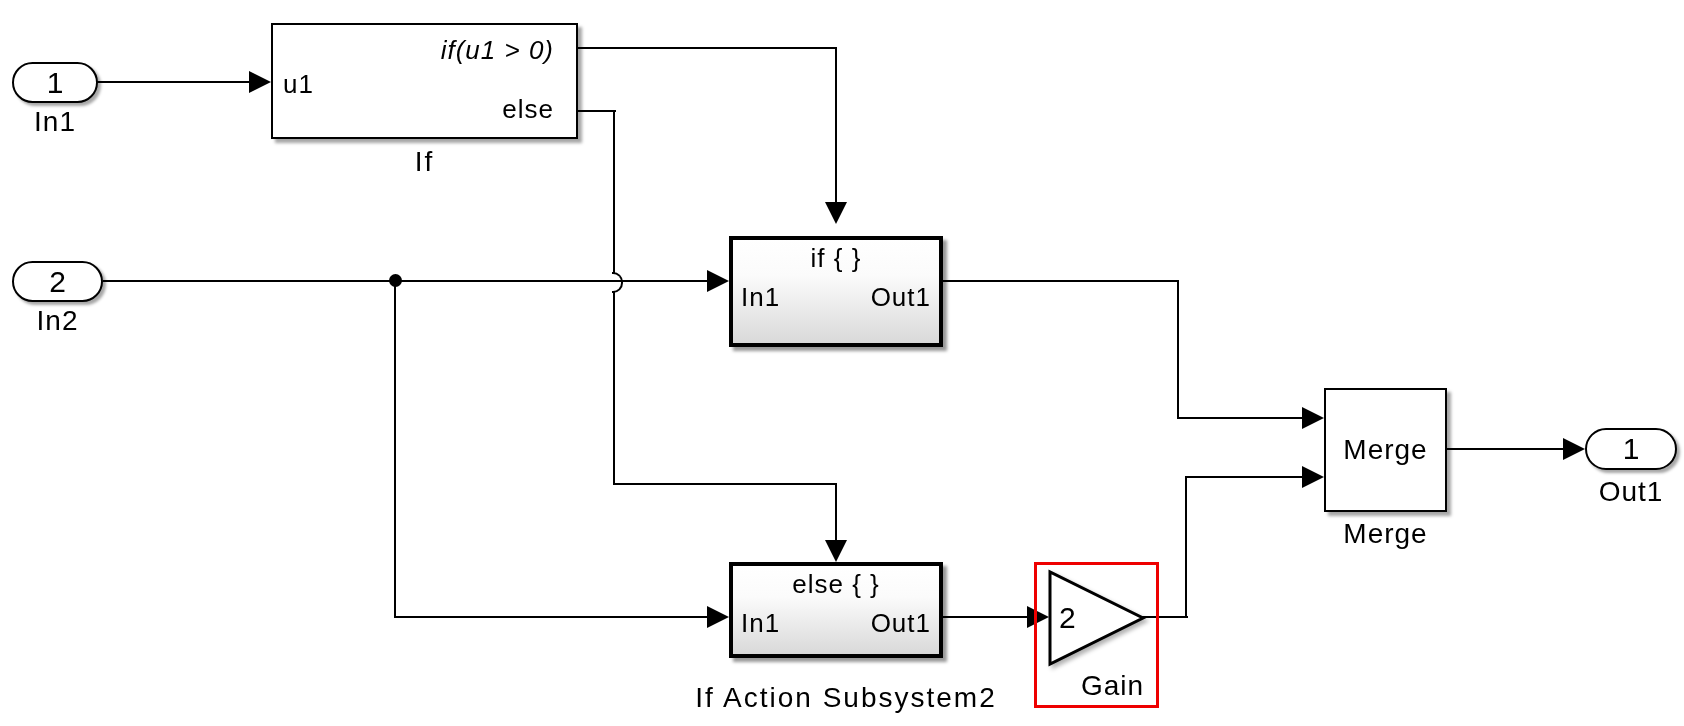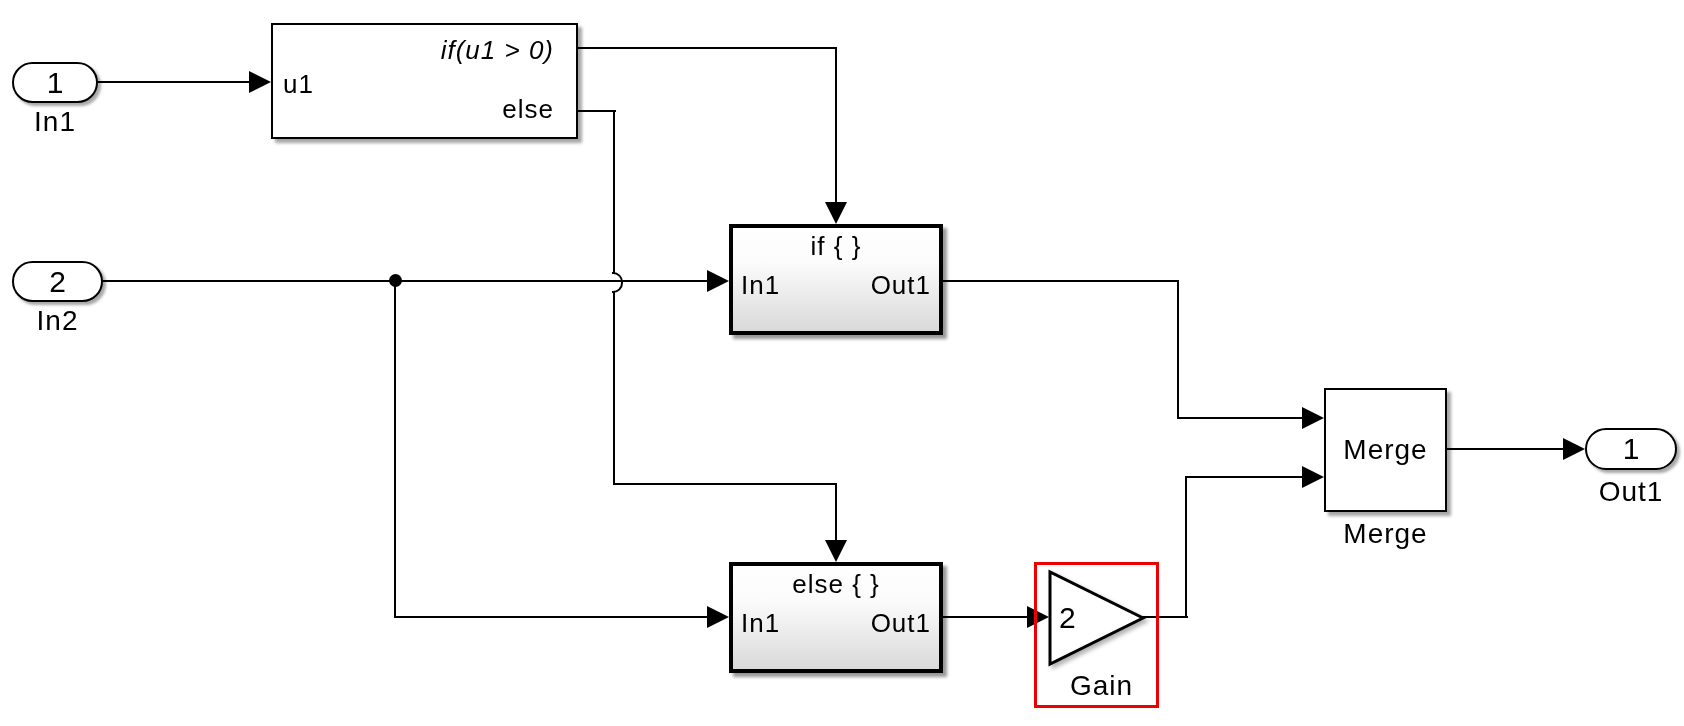--- a/index.html
+++ b/index.html
@@ -40,21 +40,21 @@
   .subsys .pout{position:absolute;right:8px;top:42px;}
   .blabel{position:absolute;font-size:28px;text-align:center;letter-spacing:2px;}
   .merge{
     position:absolute;box-sizing:border-box;border:2px solid #000;background:#fff;
     box-shadow:4px 4px 3px rgba(0,0,0,0.35);
     display:flex;align-items:center;justify-content:center;font-size:28px;letter-spacing:1px;
   }
   .gain-sel{position:absolute;box-sizing:border-box;border:3px solid #ee0000;background:transparent;}
   .gain-svg{position:absolute;left:0;top:0;filter:drop-shadow(3px 3px 2px rgba(0,0,0,0.3));}
   .gain-val{position:absolute;left:22px;top:36px;font-size:30px;}
-  .gain-lab{position:absolute;left:5px;bottom:3px;width:100%;text-align:center;font-size:28px;letter-spacing:1px;margin-top:8px;}
+  .gain-lab{position:absolute;left:16px;bottom:3px;width:100%;text-align:center;font-size:28px;letter-spacing:1px;margin-top:8px;}
   .ifb-u1{position:absolute;left:10px;top:44px;}
   .ifb-if{position:absolute;right:22px;top:10px;font-style:italic;}
   .ifb-else{position:absolute;right:22px;bottom:12px;}
 </style>
 </head>
 <body>
 
 <div class="canvas">
 
   <div class="h" style="left:97px;top:81px;width:154px"></div>
@@ -104,32 +104,34 @@
   <div class="port" style="left:12px;top:261px;width:91px;height:41px">
     <span>2</span>
   </div>
   <div class="plabel" style="left:12px;top:305px;width:91px">In2</div>
 
   <div class="block" style="left:271px;top:23px;width:307px;height:116px">
     <span class="ifb-u1">u1</span>
     <span class="ifb-if">if(u1 &gt; 0)</span>
     <span class="ifb-else">else</span>
   </div>
+  <div class="blabel" style="left:271px;top:146px;width:307px">If</div>
 
-  <div class="subsys" style="left:729px;top:224px;width:214px;height:111px">
+  <div class="subsys" style="left:729px;top:236px;width:214px;height:111px">
     <span class="action">if { }</span>
     <span class="pin">In1</span>
     <span class="pout">Out1</span>
   </div>
 
-  <div class="subsys" style="left:729px;top:562px;width:214px;height:111px">
+  <div class="subsys" style="left:729px;top:562px;width:214px;height:96px">
     <span class="action">else { }</span>
     <span class="pin">In1</span>
     <span class="pout">Out1</span>
   </div>
+  <div class="blabel" style="left:636px;top:682px;width:420px">If Action Subsystem2</div>
 
   <div class="gain-sel" style="left: 1034px; top: 562px; width: 125px; height: 146px; border-color: rgb(238, 0, 0);">
     <svg class="gain-svg" width="119" height="140" viewBox="0 0 119 140">
       <polygon points="13,7 13,99 106,53" fill="#ffffff" stroke="#000000" stroke-width="3"></polygon>
     </svg>
     <span class="gain-val">2</span>
     <div class="gain-lab">Gain</div>
   </div>
 
   <div class="merge" style="left:1324px;top:388px;width:123px;height:124px">

